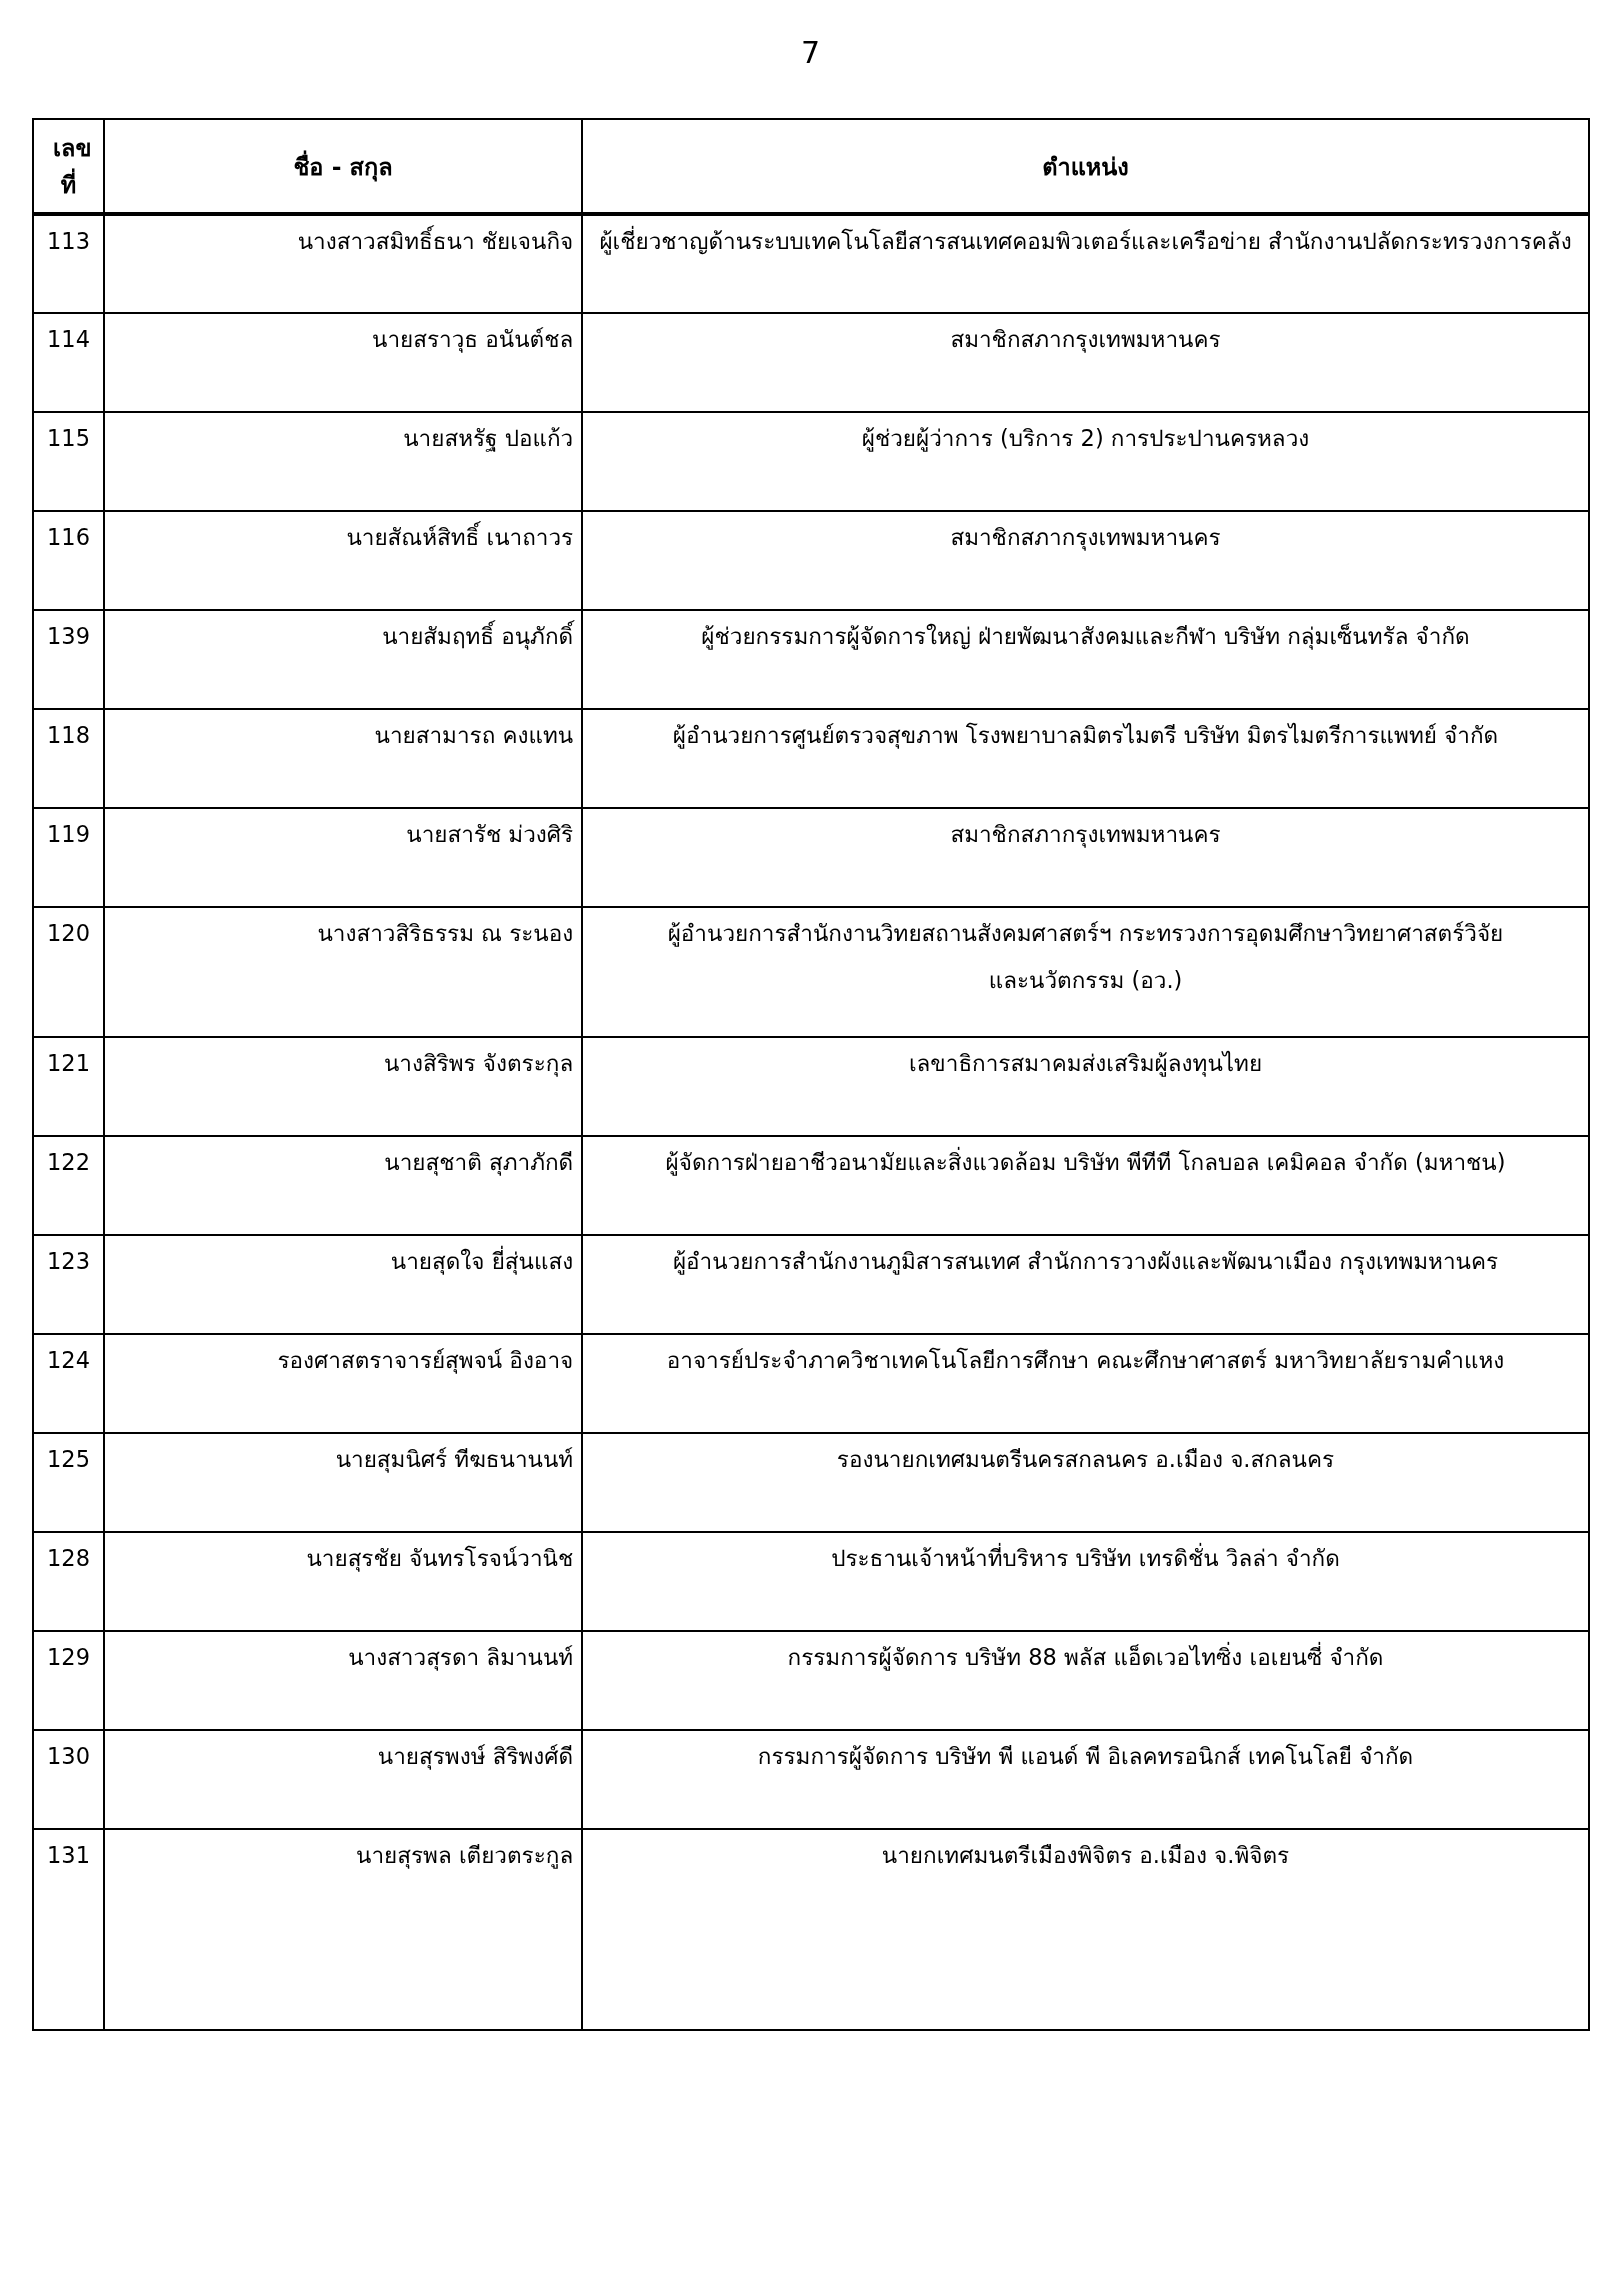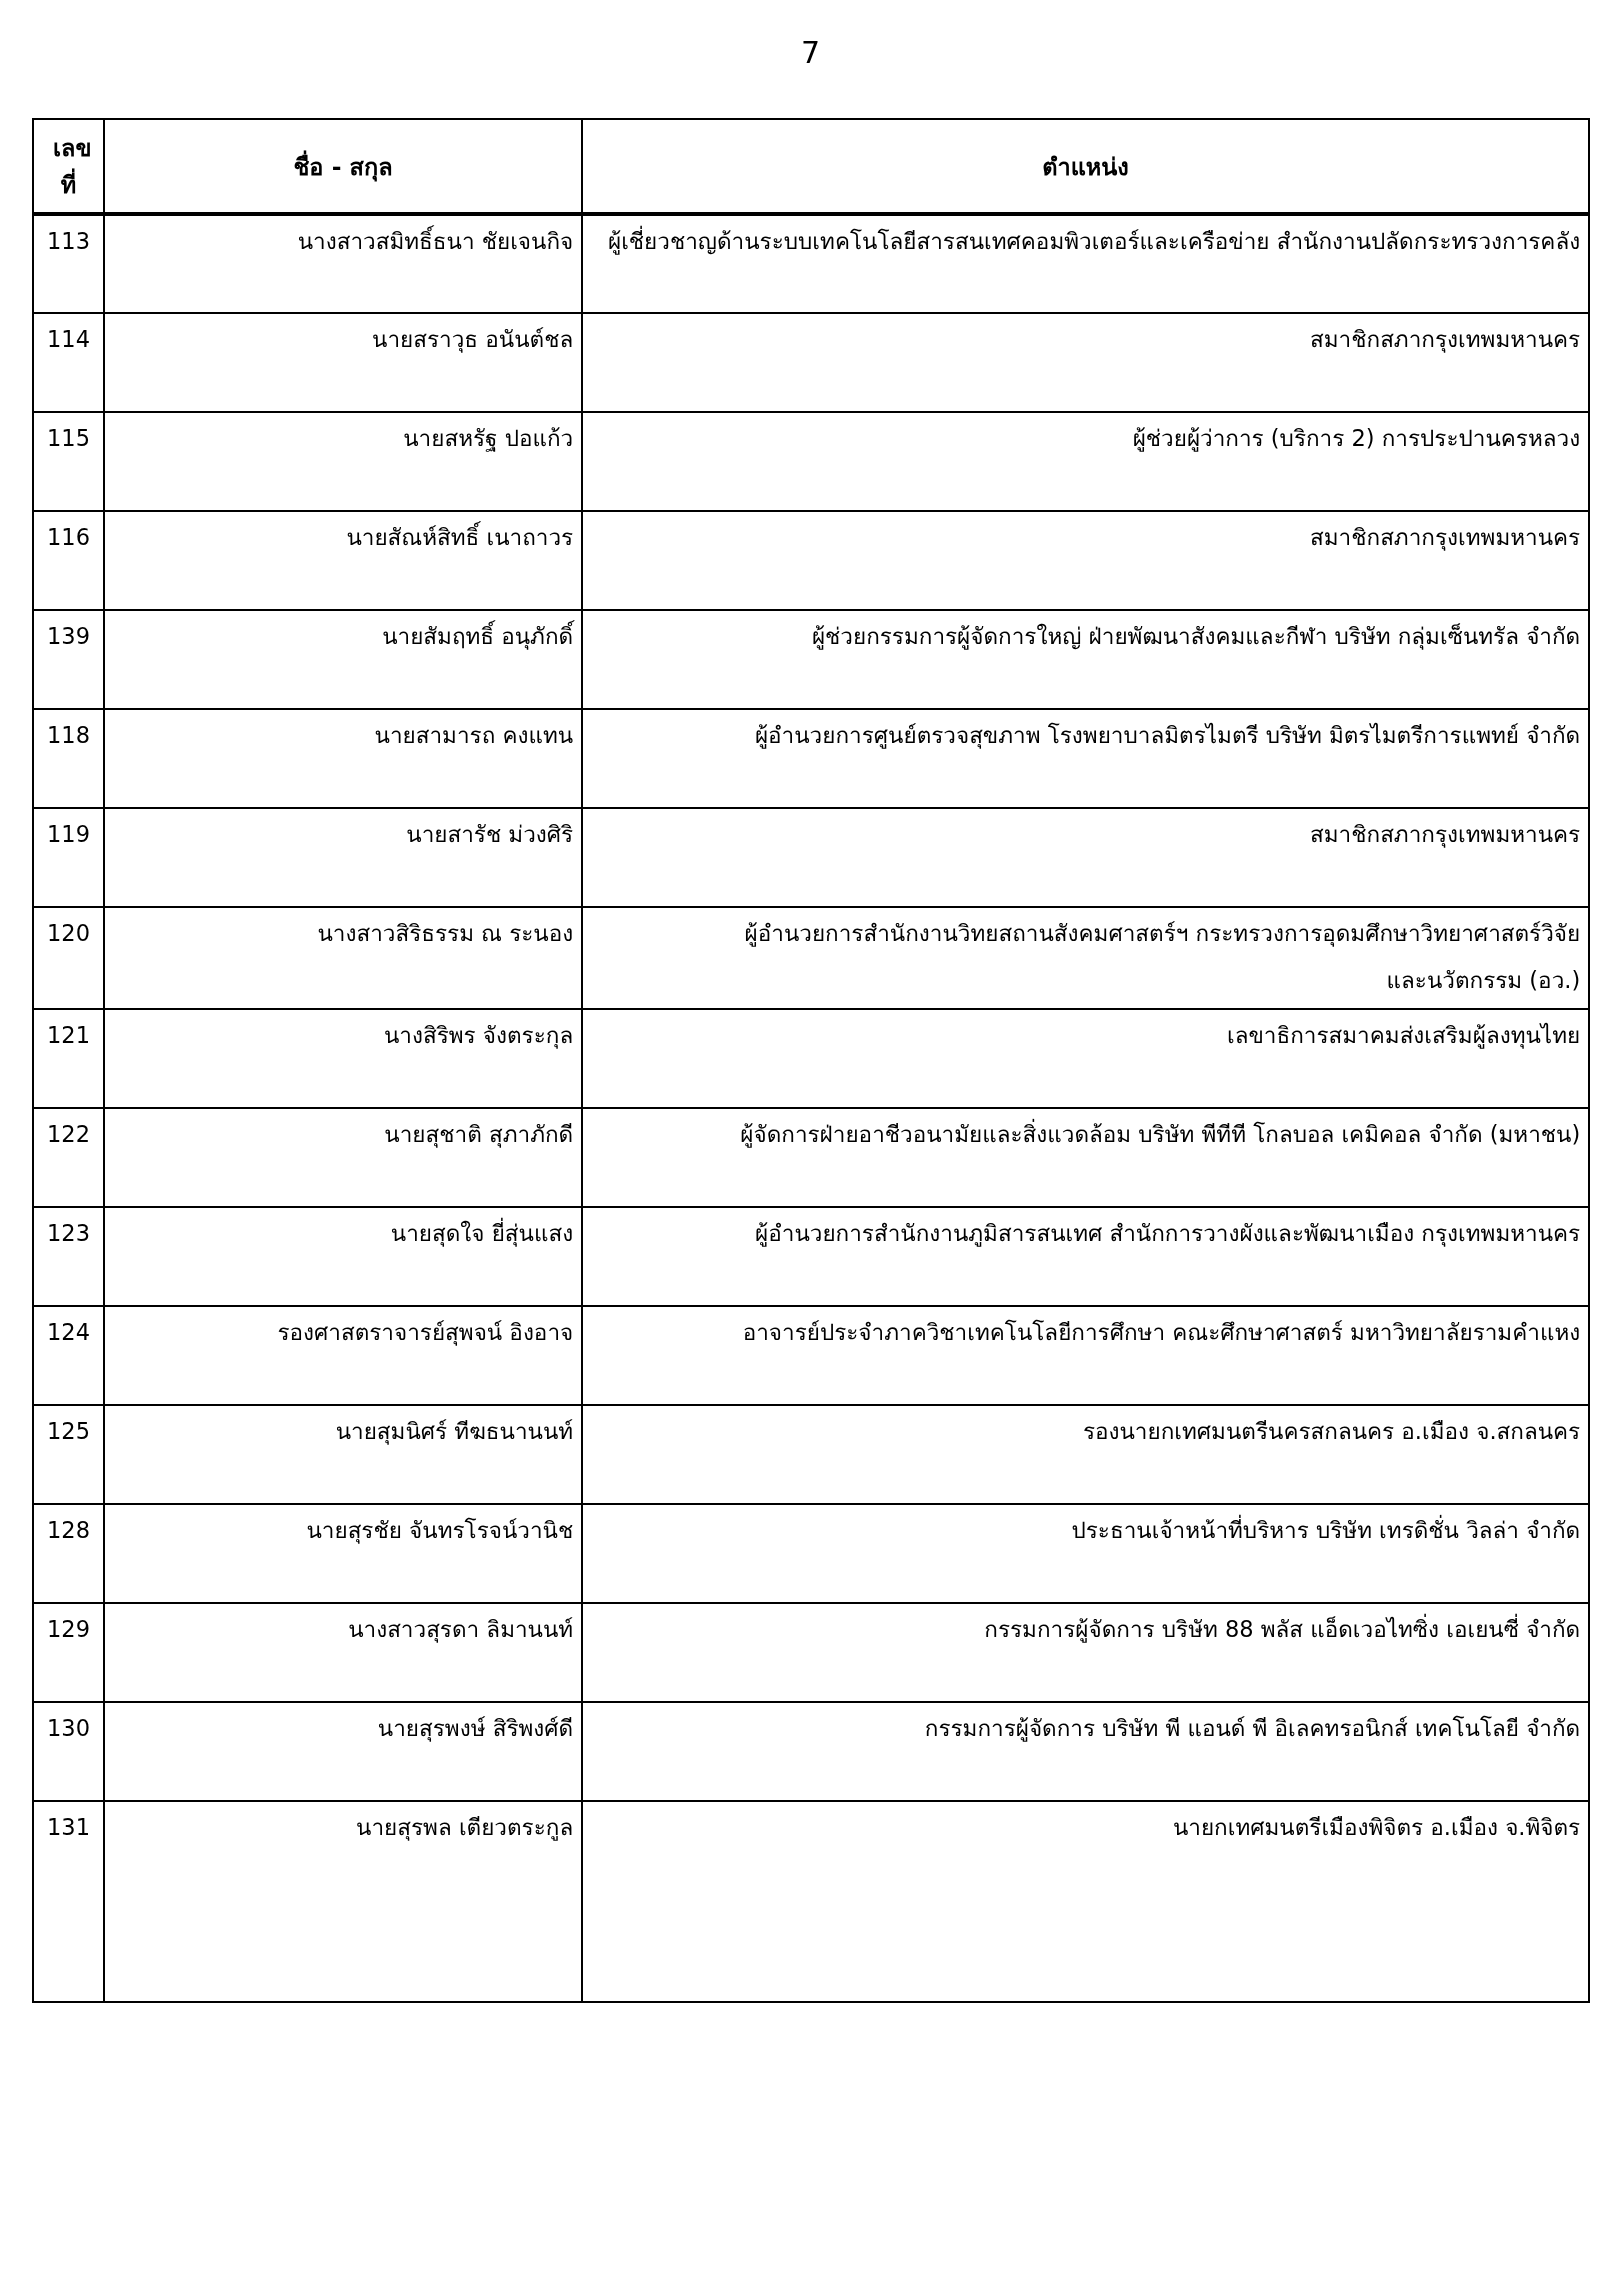--- a/index.html
+++ b/index.html
@@ -45,36 +45,36 @@
   table.officials thead th {
     height: 92px;
     font-size: 23.5px;
     font-weight: bold;
     text-align: center;
     vertical-align: middle;
     border-bottom-width: 4.9px;
     padding: 0 19px;
   }
   table.officials tbody tr { height: 99px; }
-  table.officials tbody tr.two-line-row { height: 102px; }
+  table.officials tbody tr.two-line-row { height: 130px; }
   table.officials tbody tr.tall-row { height: 201px; }
   table.officials tbody td {
     vertical-align: top;
     font-size: 22.5px;
     line-height: 47px;
     padding: 2px 7.8px;
   }
   td.c-no {
     text-align: center;
     padding-left: 2px;
     padding-right: 2px;
   }
   td.c-name { text-align: right; }
   td.c-pos {
-    text-align: right;
+    text-align: center;
     white-space: pre-line;
   }
 </style>
 </head>
 <body>
 
 <div class="page">
 
   <div class="page-number">7</div>
 

